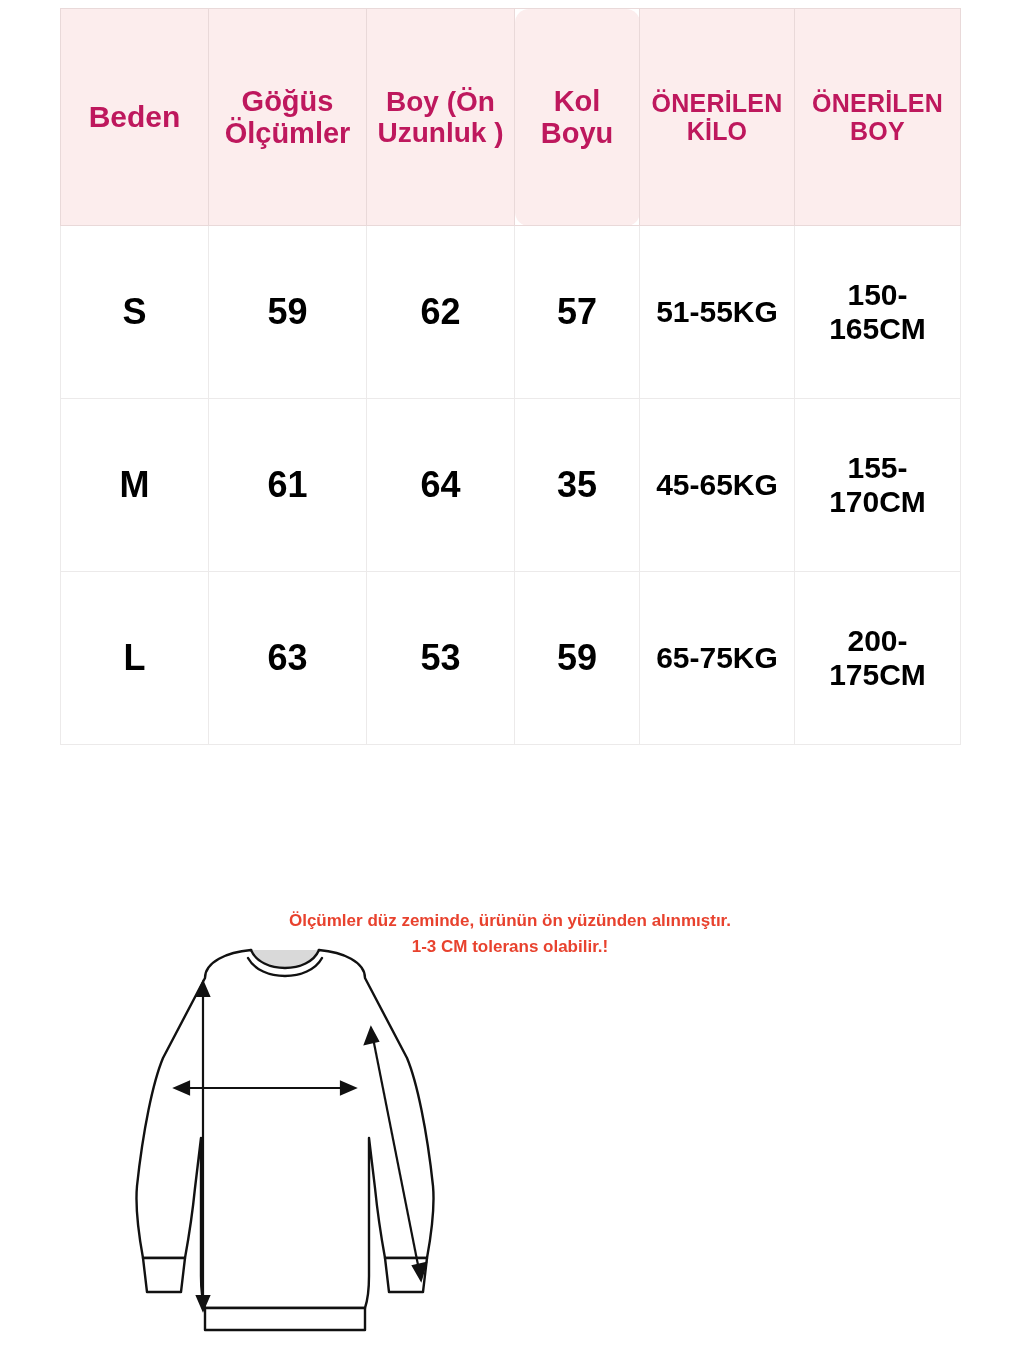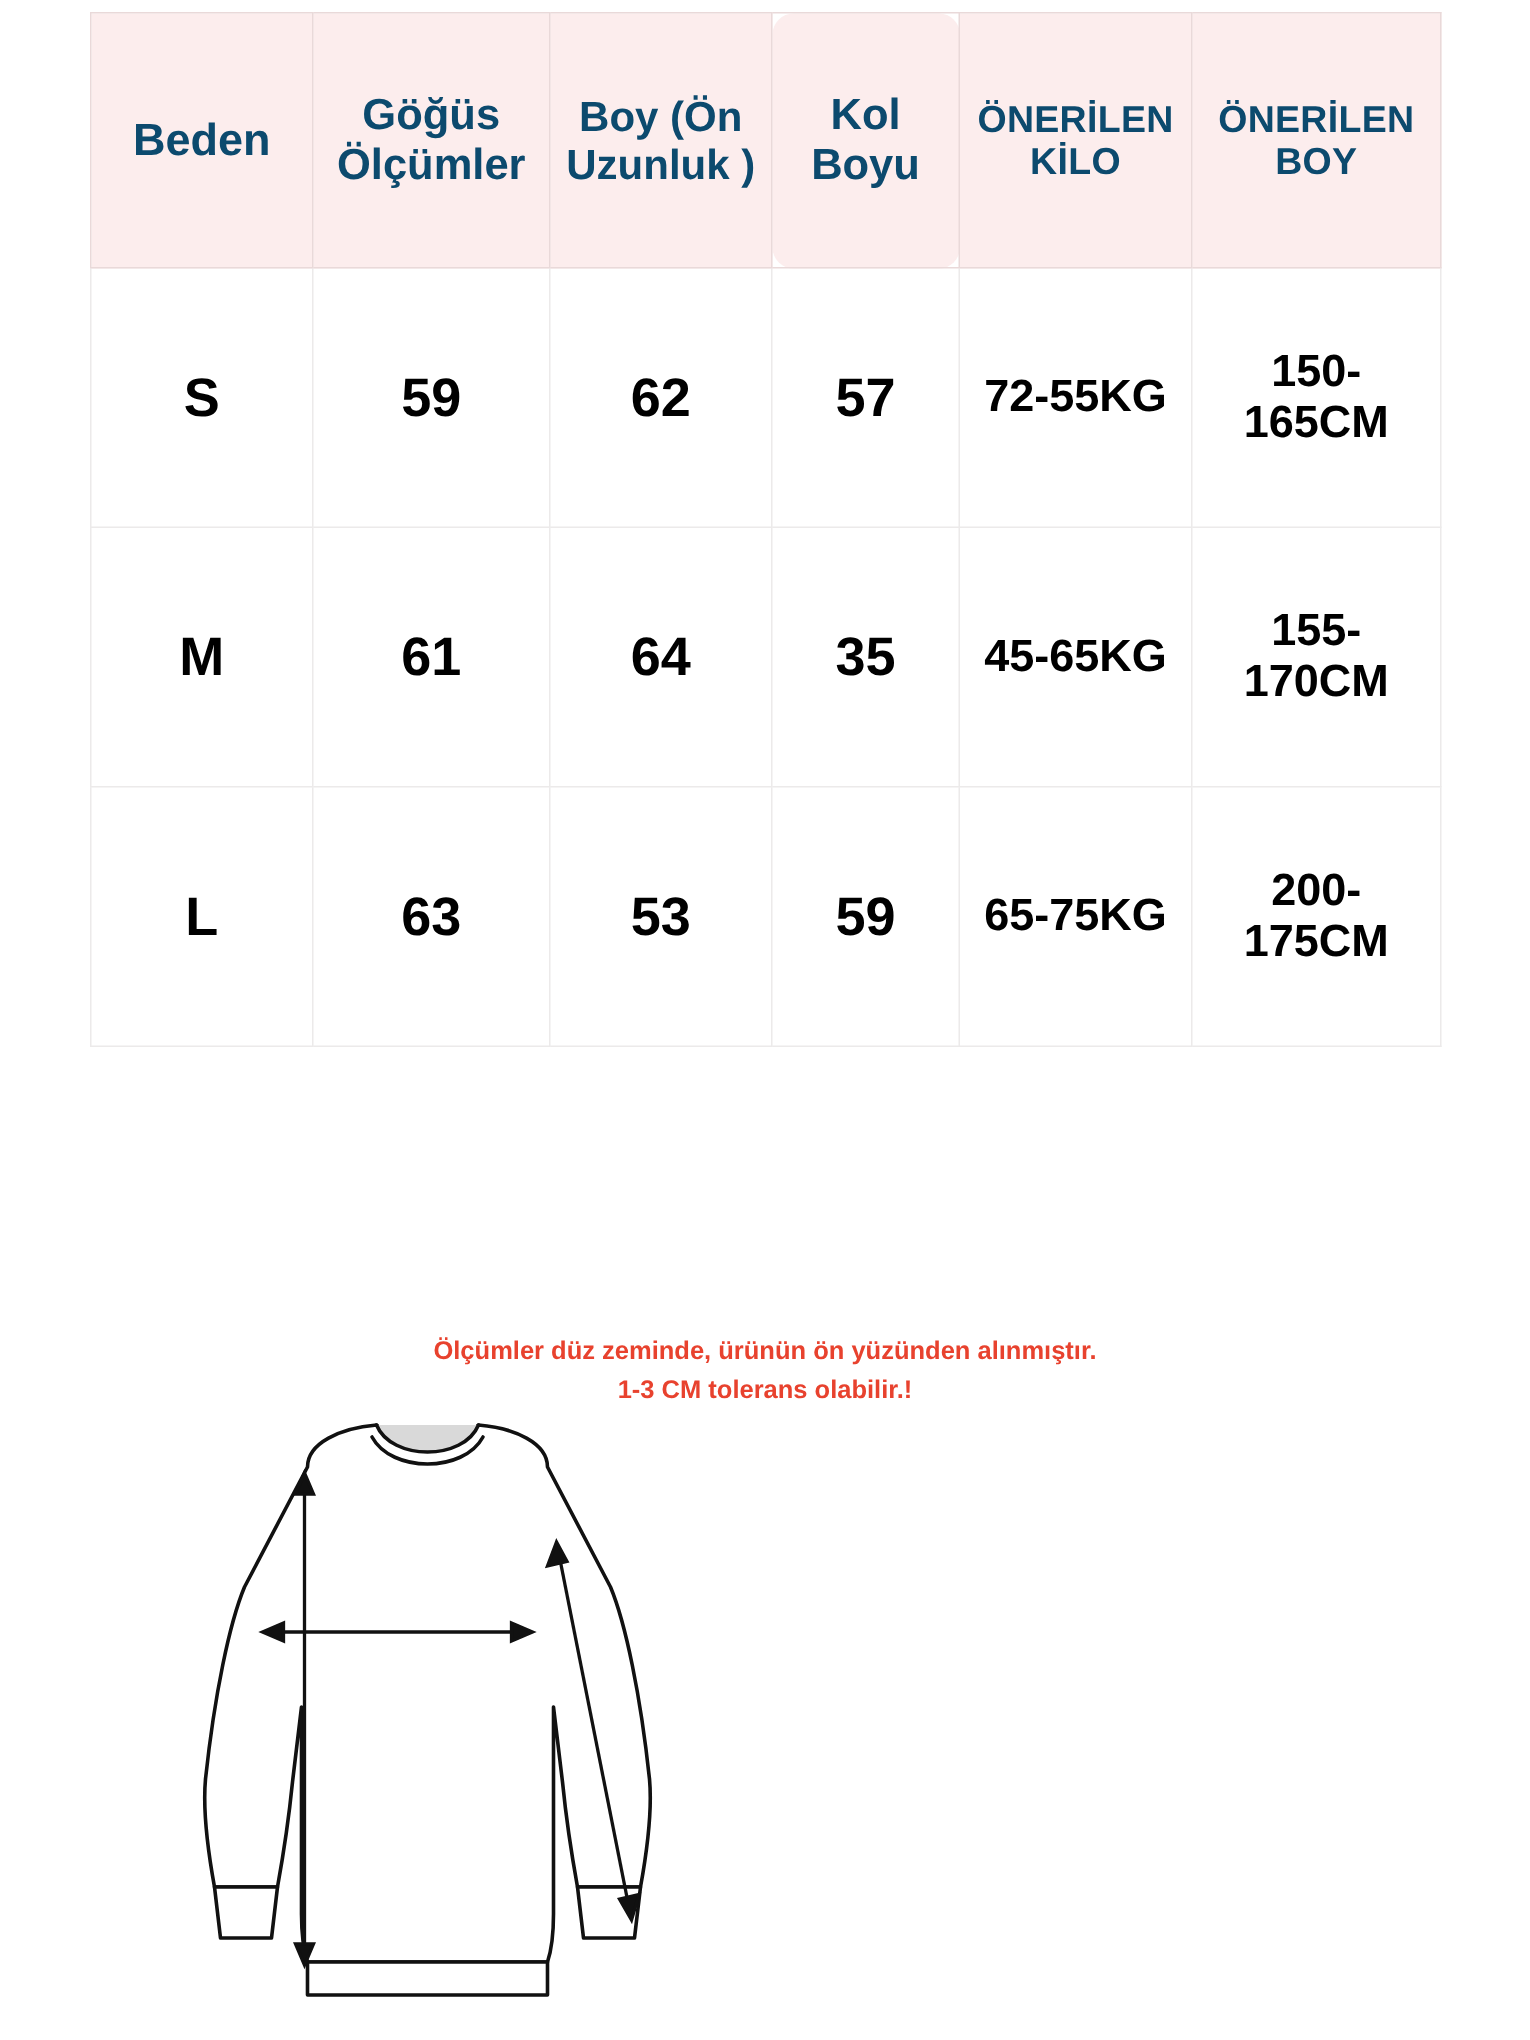--- a/index.html
+++ b/index.html
@@ -27,25 +27,25 @@
   table.size-table col.c0 { width: 148px; }
   table.size-table col.c1 { width: 158px; }
   table.size-table col.c2 { width: 148px; }
   table.size-table col.c3 { width: 125px; }
   table.size-table col.c4 { width: 155px; }
   table.size-table col.c5 { width: 166px; }
 
   table.size-table th {
     background: #fceded;
     border: 1px solid #e9d9d9;
-    color: #0c4a6e;
+    color: #be185d;
     font-weight: bold;
     text-align: center;
     vertical-align: middle;
-    height: 170px;
+    height: 217px;
     padding: 4px 6px;
     line-height: 1.12;
   }
   th.h-beden   { font-size: 30px; }
   th.h-gogus   { font-size: 29px; }
   th.h-boy     { font-size: 28px; }
   th.h-kol     { font-size: 29px; border-radius: 14px; }
   th.h-kilo    { font-size: 25px; letter-spacing: .2px; }
   th.h-boyrec  { font-size: 25px; letter-spacing: .2px; }
 
@@ -59,21 +59,21 @@
     padding: 4px 6px;
     line-height: 1.15;
   }
   td.v-size { font-size: 36px; font-weight: bold; }
   td.v-num  { font-size: 36px; font-weight: bold; }
   td.v-rng  { font-size: 30px; font-weight: bold; }
 
   
   .notes {
     position: absolute;
-    left: 0; top: 888px;
+    left: 0; top: 908px;
     width: 1020px;
     text-align: center;
     color: #e8422e;
     font-size: 17px;
     font-weight: bold;
     line-height: 1.55;
   }
 
   
   .bottom {
@@ -112,21 +112,21 @@
         <th class="h-kilo">ÖNERİLEN KİLO</th>
         <th class="h-boyrec">ÖNERİLEN BOY</th>
       </tr>
     </thead>
     <tbody>
       <tr>
         <td class="v-size">S</td>
         <td class="v-num">59</td>
         <td class="v-num">62</td>
         <td class="v-num">57</td>
-        <td class="v-rng">72-55KG</td>
+        <td class="v-rng">51-55KG</td>
         <td class="v-rng">150-165CM</td>
       </tr>
       <tr>
         <td class="v-size">M</td>
         <td class="v-num">61</td>
         <td class="v-num">64</td>
         <td class="v-num">35</td>
         <td class="v-rng">45-65KG</td>
         <td class="v-rng">155-170CM</td>
       </tr>

